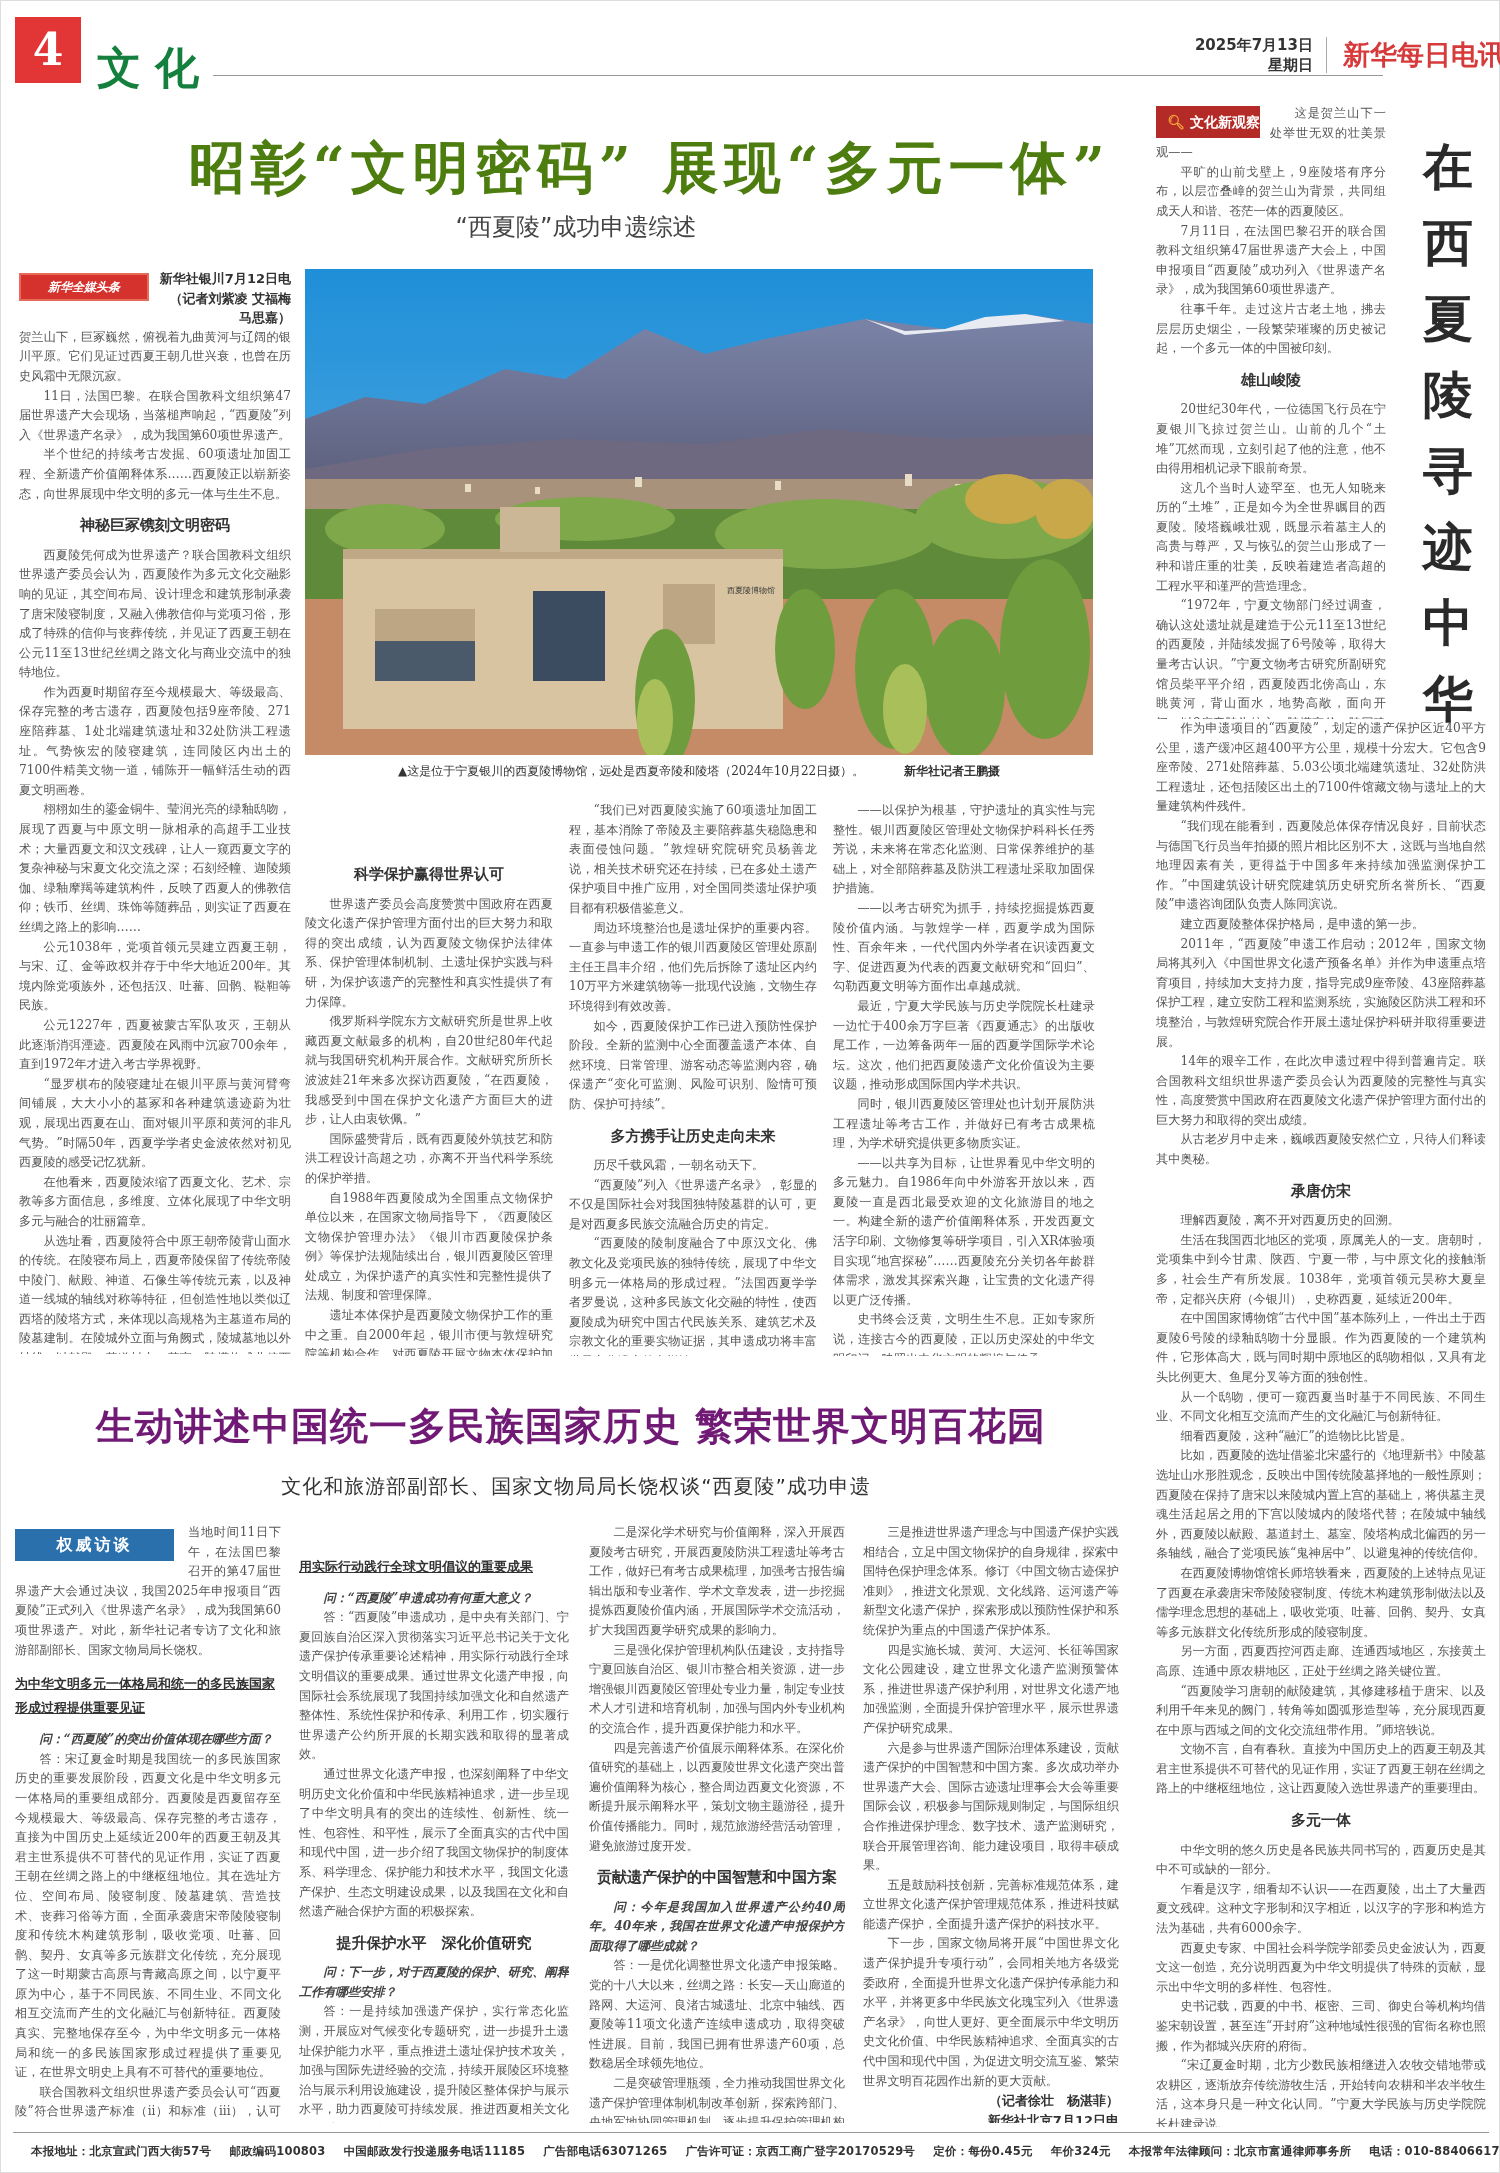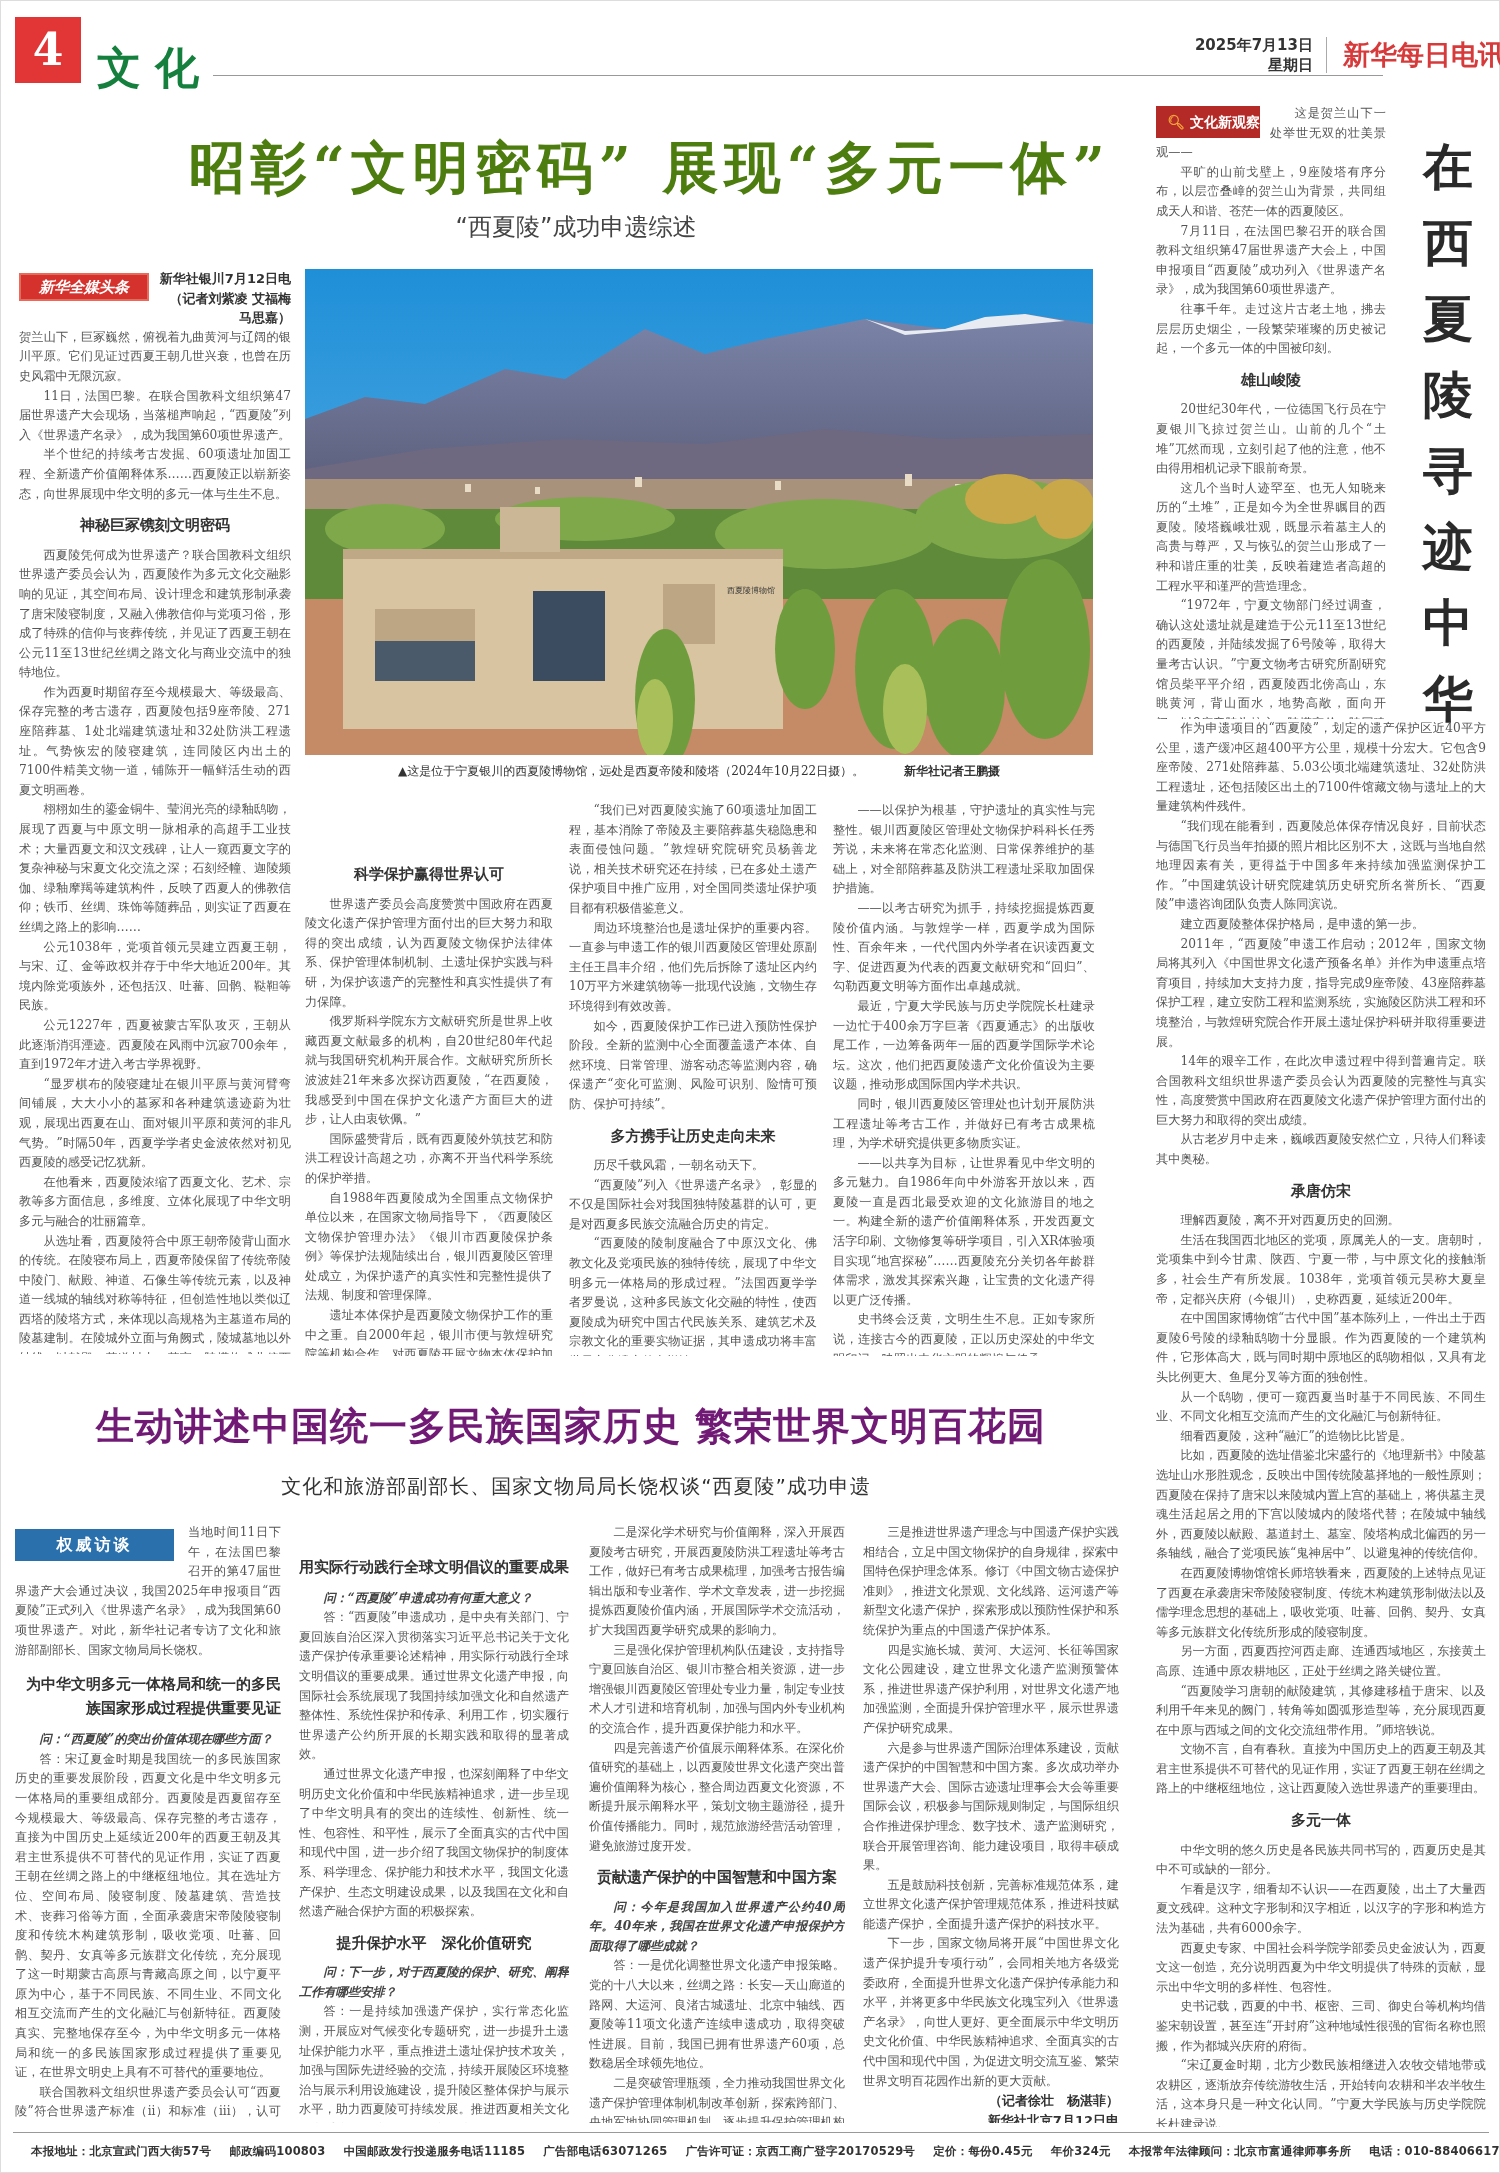--- a/index.html
+++ b/index.html
@@ -18,25 +18,25 @@
   .mast-logo { position: absolute; left: 1330px; top: 20px; font-size: 27px; font-weight: bold; color: #d63a3a; white-space: nowrap; font-family: "DejaVu Serif", serif; }
 
   
   .headline-1 { position: absolute; left: 60px; top: 130px; width: 1050px; text-align: right; font-size: 56px; font-weight: bold; color: #4d7c0f; letter-spacing: 6px; font-family: "DejaVu Serif", serif; }
   .subhead-1 { position: absolute; left: 0; top: 210px; width: 1150px; text-align: center; font-size: 24px; color: #444; font-family: "DejaVu Sans", sans-serif; }
 
   .col { position: absolute; font-size: 12.2px; line-height: 19.6px; color: #555; text-align: justify; font-family: "DejaVu Serif", serif; }
   .col p { text-indent: 2em; }
   .col p.noind { text-indent: 0; }
   .sub-h { font-family: "DejaVu Sans", sans-serif; font-weight: bold; font-size: 15px; color: #333; text-align: center; margin: 12px 0 10px; text-indent: 0 !important; }
-  .sub-h.left { text-align: right; font-size: 15px; line-height: 24px; }
+  .sub-h.left { text-align: left; font-size: 13px; line-height: 24px; text-decoration: underline; }
   .qa-q { font-style: italic; font-weight: bold; color: #444; }
   .byline { text-align: right; font-family: "DejaVu Sans", sans-serif; font-size: 13px; font-weight: bold; color: #333; text-indent: 0 !important; }
 
-  .badge-red { display: inline-block; float: left; width: 130px; height: 28px; background: #d5322e; color: #fff; font-size: 15px; font-weight: bold; font-style: italic; text-align: center; line-height: 28px; margin: 4px 10px 4px 0; font-family: "DejaVu Sans", sans-serif; box-shadow: inset 0 0 0 2px #e86a5a; }
+  .badge-red { display: inline-block; float: left; width: 130px; height: 28px; background: #d5322e; color: #fff; font-size: 12px; font-weight: bold; font-style: italic; text-align: center; line-height: 28px; margin: 4px 10px 4px 0; font-family: "DejaVu Sans", sans-serif; box-shadow: inset 0 0 0 2px #e86a5a; }
   .dateline { font-family: "DejaVu Sans", sans-serif; font-weight: bold; color: #333; font-size: 13px; }
 
   .photo { position: absolute; left: 304px; top: 268px; width: 788px; height: 486px; overflow: hidden; }
   .photo svg { display: block; }
   .caption { position: absolute; left: 304px; top: 762px; width: 788px; text-align: center; font-size: 12px; color: #333; font-family: "DejaVu Serif", serif; }
   .caption .credit { font-family: "DejaVu Sans", sans-serif; font-weight: bold; margin-left: 36px; }
 
   
   .vert-head { position: absolute; left: 1412px; top: 128px; width: 70px; font-size: 50px; font-weight: bold; color: #2a2a2a; line-height: 76px; text-align: center; font-family: "DejaVu Serif", serif; }
   .badge-obs { display: inline-block; float: left; width: 104px; height: 32px; background: #b42a26; color: #fff; font-size: 14px; font-weight: bold; text-align: right; line-height: 32px; margin: 2px 10px 4px 0; font-family: "DejaVu Serif", serif; }

